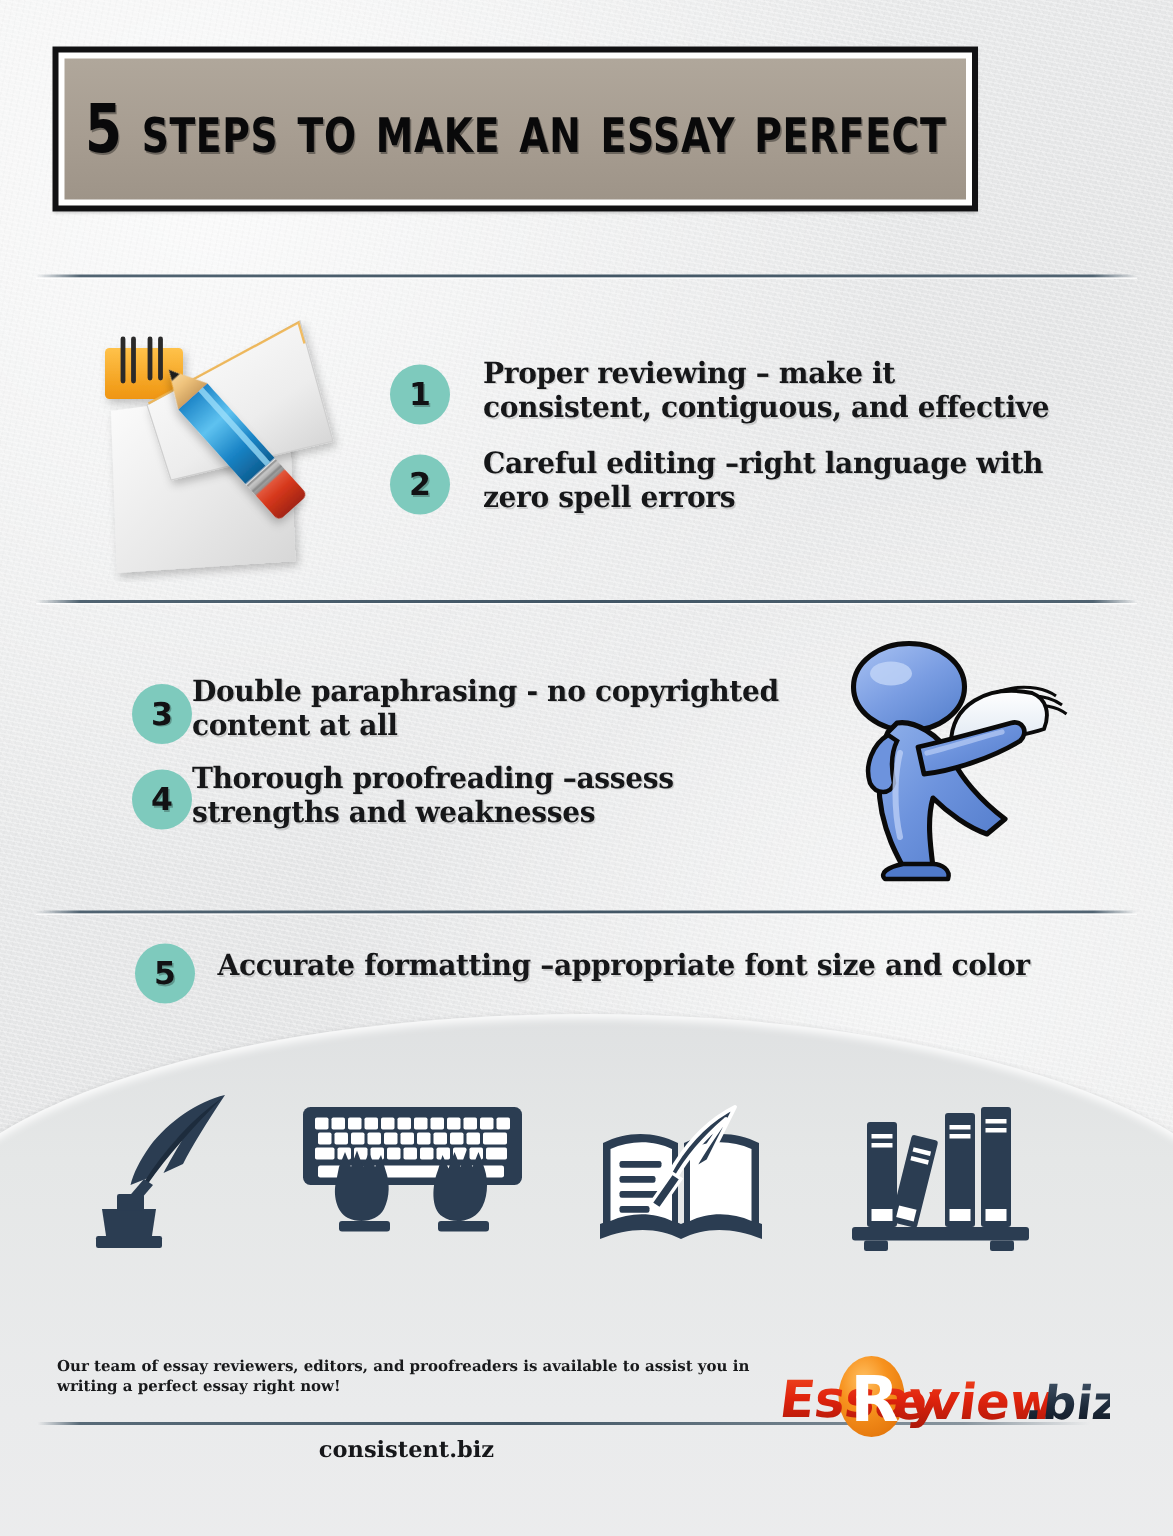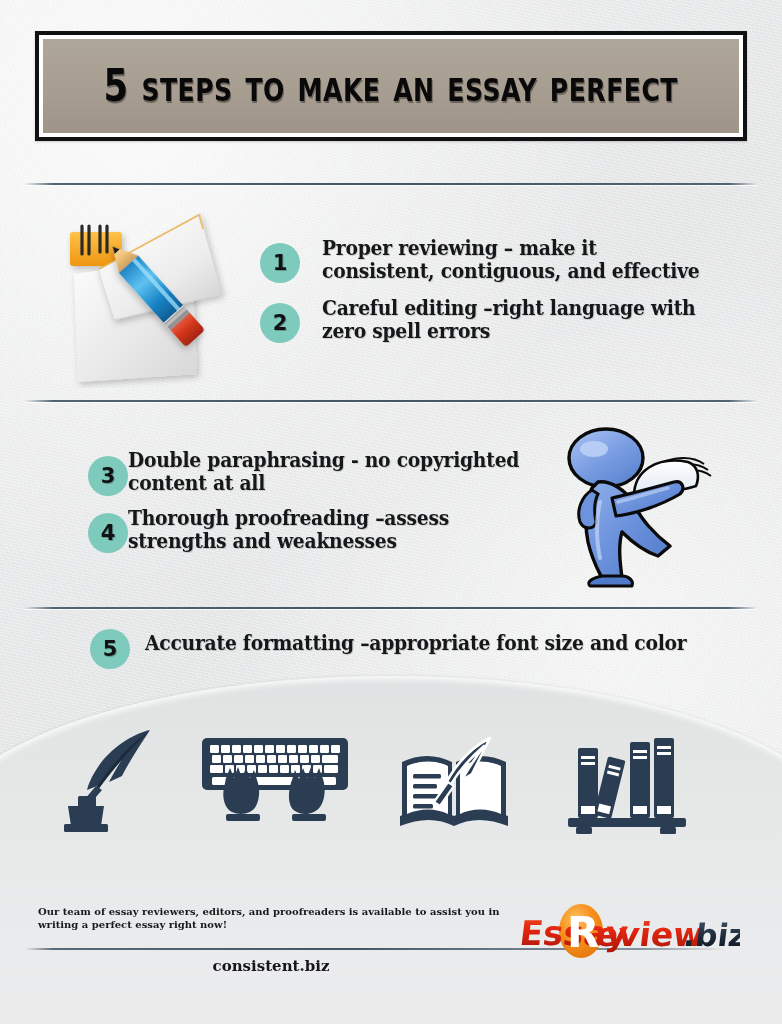--- a/index.html
+++ b/index.html
@@ -32,21 +32,21 @@
       repeating-linear-gradient(57deg, rgba(255,255,255,.30) 0 1px, rgba(0,0,0,0) 1px 5px);
     z-index: 0;
   }
 
   .page { position: relative; z-index: 2; width: 782px; height: 1024px; }
 
   
   .title-frame {
     position: absolute;
     left: 35px; top: 31px;
-    width: 712px; height: 110px;
+    width: 617px; height: 110px;
     border: 4px solid #111113;
     background: #ffffff;
     padding: 4px;
     box-shadow: 0 1px 2px rgba(0,0,0,.18);
   }
   .title-inner {
     width: 100%; height: 100%;
     background: linear-gradient(180deg, #b0a79b 0%, #a79d91 55%, #9e9488 100%);
     display: flex;
     align-items: center;

